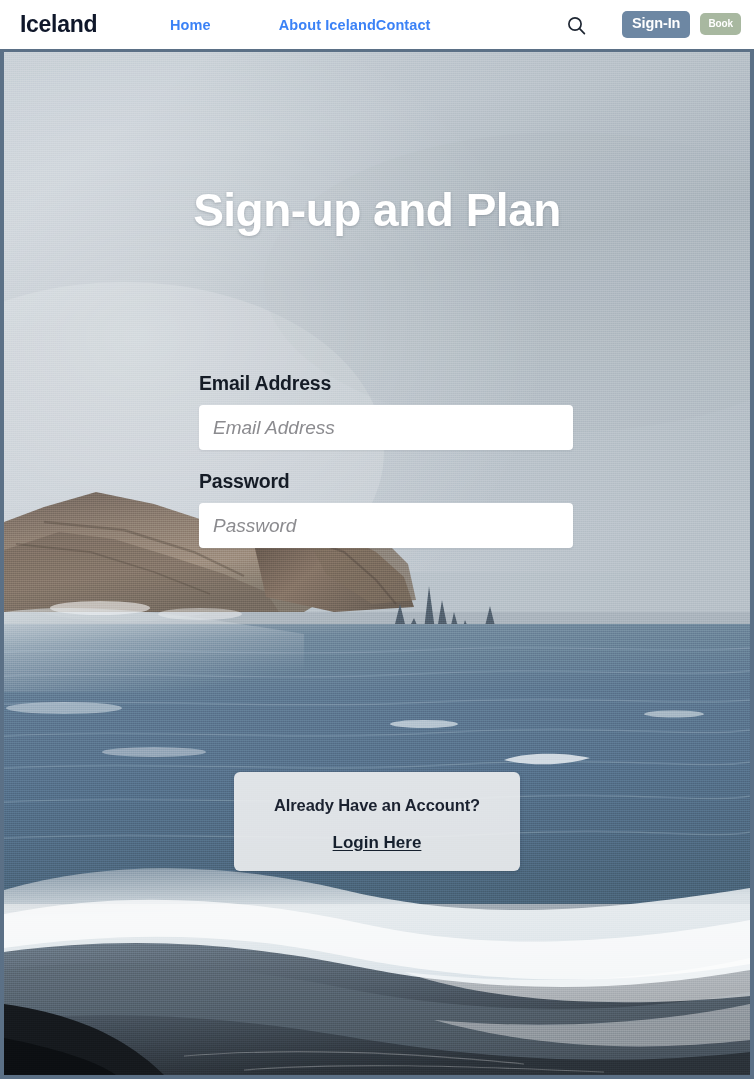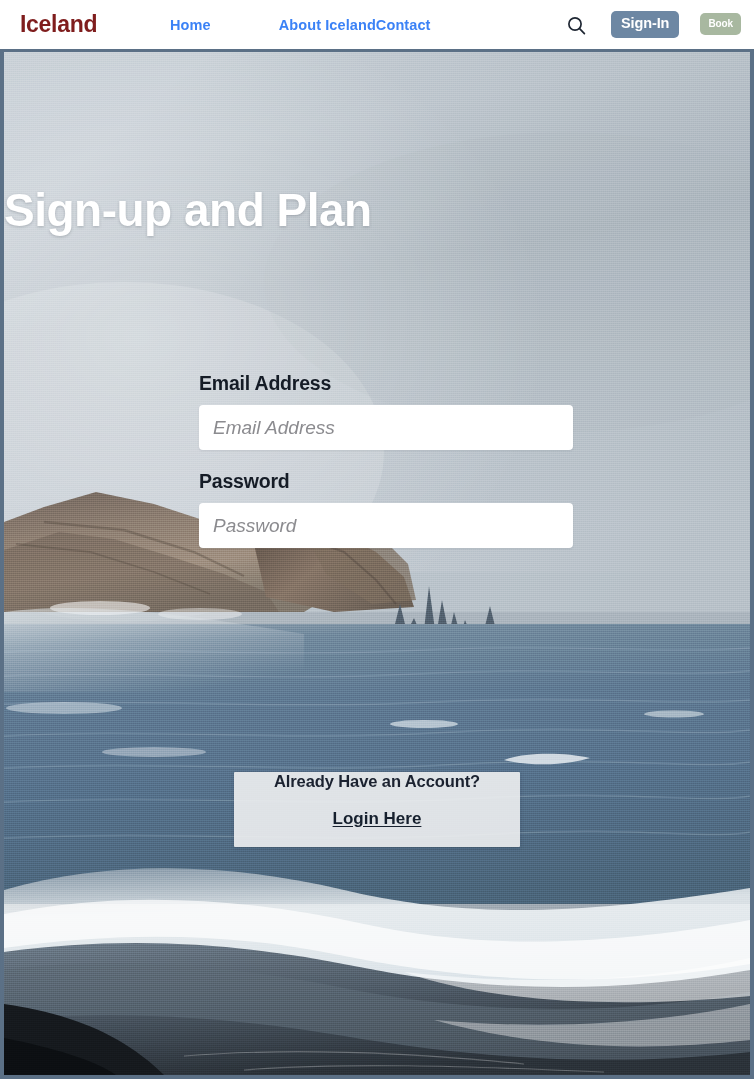--- a/index.html
+++ b/index.html
@@ -32,21 +32,21 @@
     display: flex;
     align-items: center;
     z-index: 40;
   }
   .brand {
     position: absolute;
     left: 20px;
     font-size: 23px;
     font-weight: 700;
     letter-spacing: -0.3px;
-    color: #7f1d1d;
+    color: #0f172a;
     font-family: "Liberation Sans", sans-serif;
   }
   .nav-links {
     position: absolute;
     left: 170px;
     display: flex;
     align-items: center;
   }
   .nav-link {
     font-size: 14.5px;
@@ -74,21 +74,21 @@
     cursor: pointer;
     padding: 0;
   }
 
   .nav-actions {
     position: absolute;
     right: 13px;
     top: 11px;
     display: flex;
     align-items: center;
-    gap: 21px;
+    gap: 10px;
   }
   .btn-signin {
     background: #6d87a3;
     color: #ffffff;
     font-size: 14.5px;
     font-weight: 700;
     border: none;
     border-radius: 5px;
     padding: 5px 10px 6px 10px;
     cursor: pointer;
@@ -142,20 +142,21 @@
   .hero-content {
     position: absolute;
     inset: 0;
     z-index: 20;
   }
   .headline {
     position: absolute;
     top: 128px;
     left: 0;
     width: 746px;
+    text-align: center;
     color: #ffffff;
     font-size: 46px;
     font-weight: 700;
     line-height: 60px;
     letter-spacing: -0.5px;
     text-shadow: 0 1px 3px rgba(60,70,80,0.28);
   }
   .headline .l2 { display: block; }
 
   
@@ -212,23 +213,23 @@
     font-family: "Liberation Sans", sans-serif;
     text-shadow: 0 1px 2px rgba(20,30,45,0.30);
   }
 
   
   .login-card {
     position: absolute;
     top: 720px;
     left: 230px;
     width: 286px;
-    padding: 0 10px 18px 10px;
+    padding: 24px 10px 18px 10px;
     background: rgba(238,240,241,0.90);
-    border-radius: 1px;
+    border-radius: 6px;
     text-align: center;
     box-shadow: 0 1px 4px rgba(30,40,55,0.18);
   }
   .login-q {
     color: #1b2230;
     font-size: 16.5px;
     font-weight: 700;
     letter-spacing: -0.1px;
     display: block;
   }

